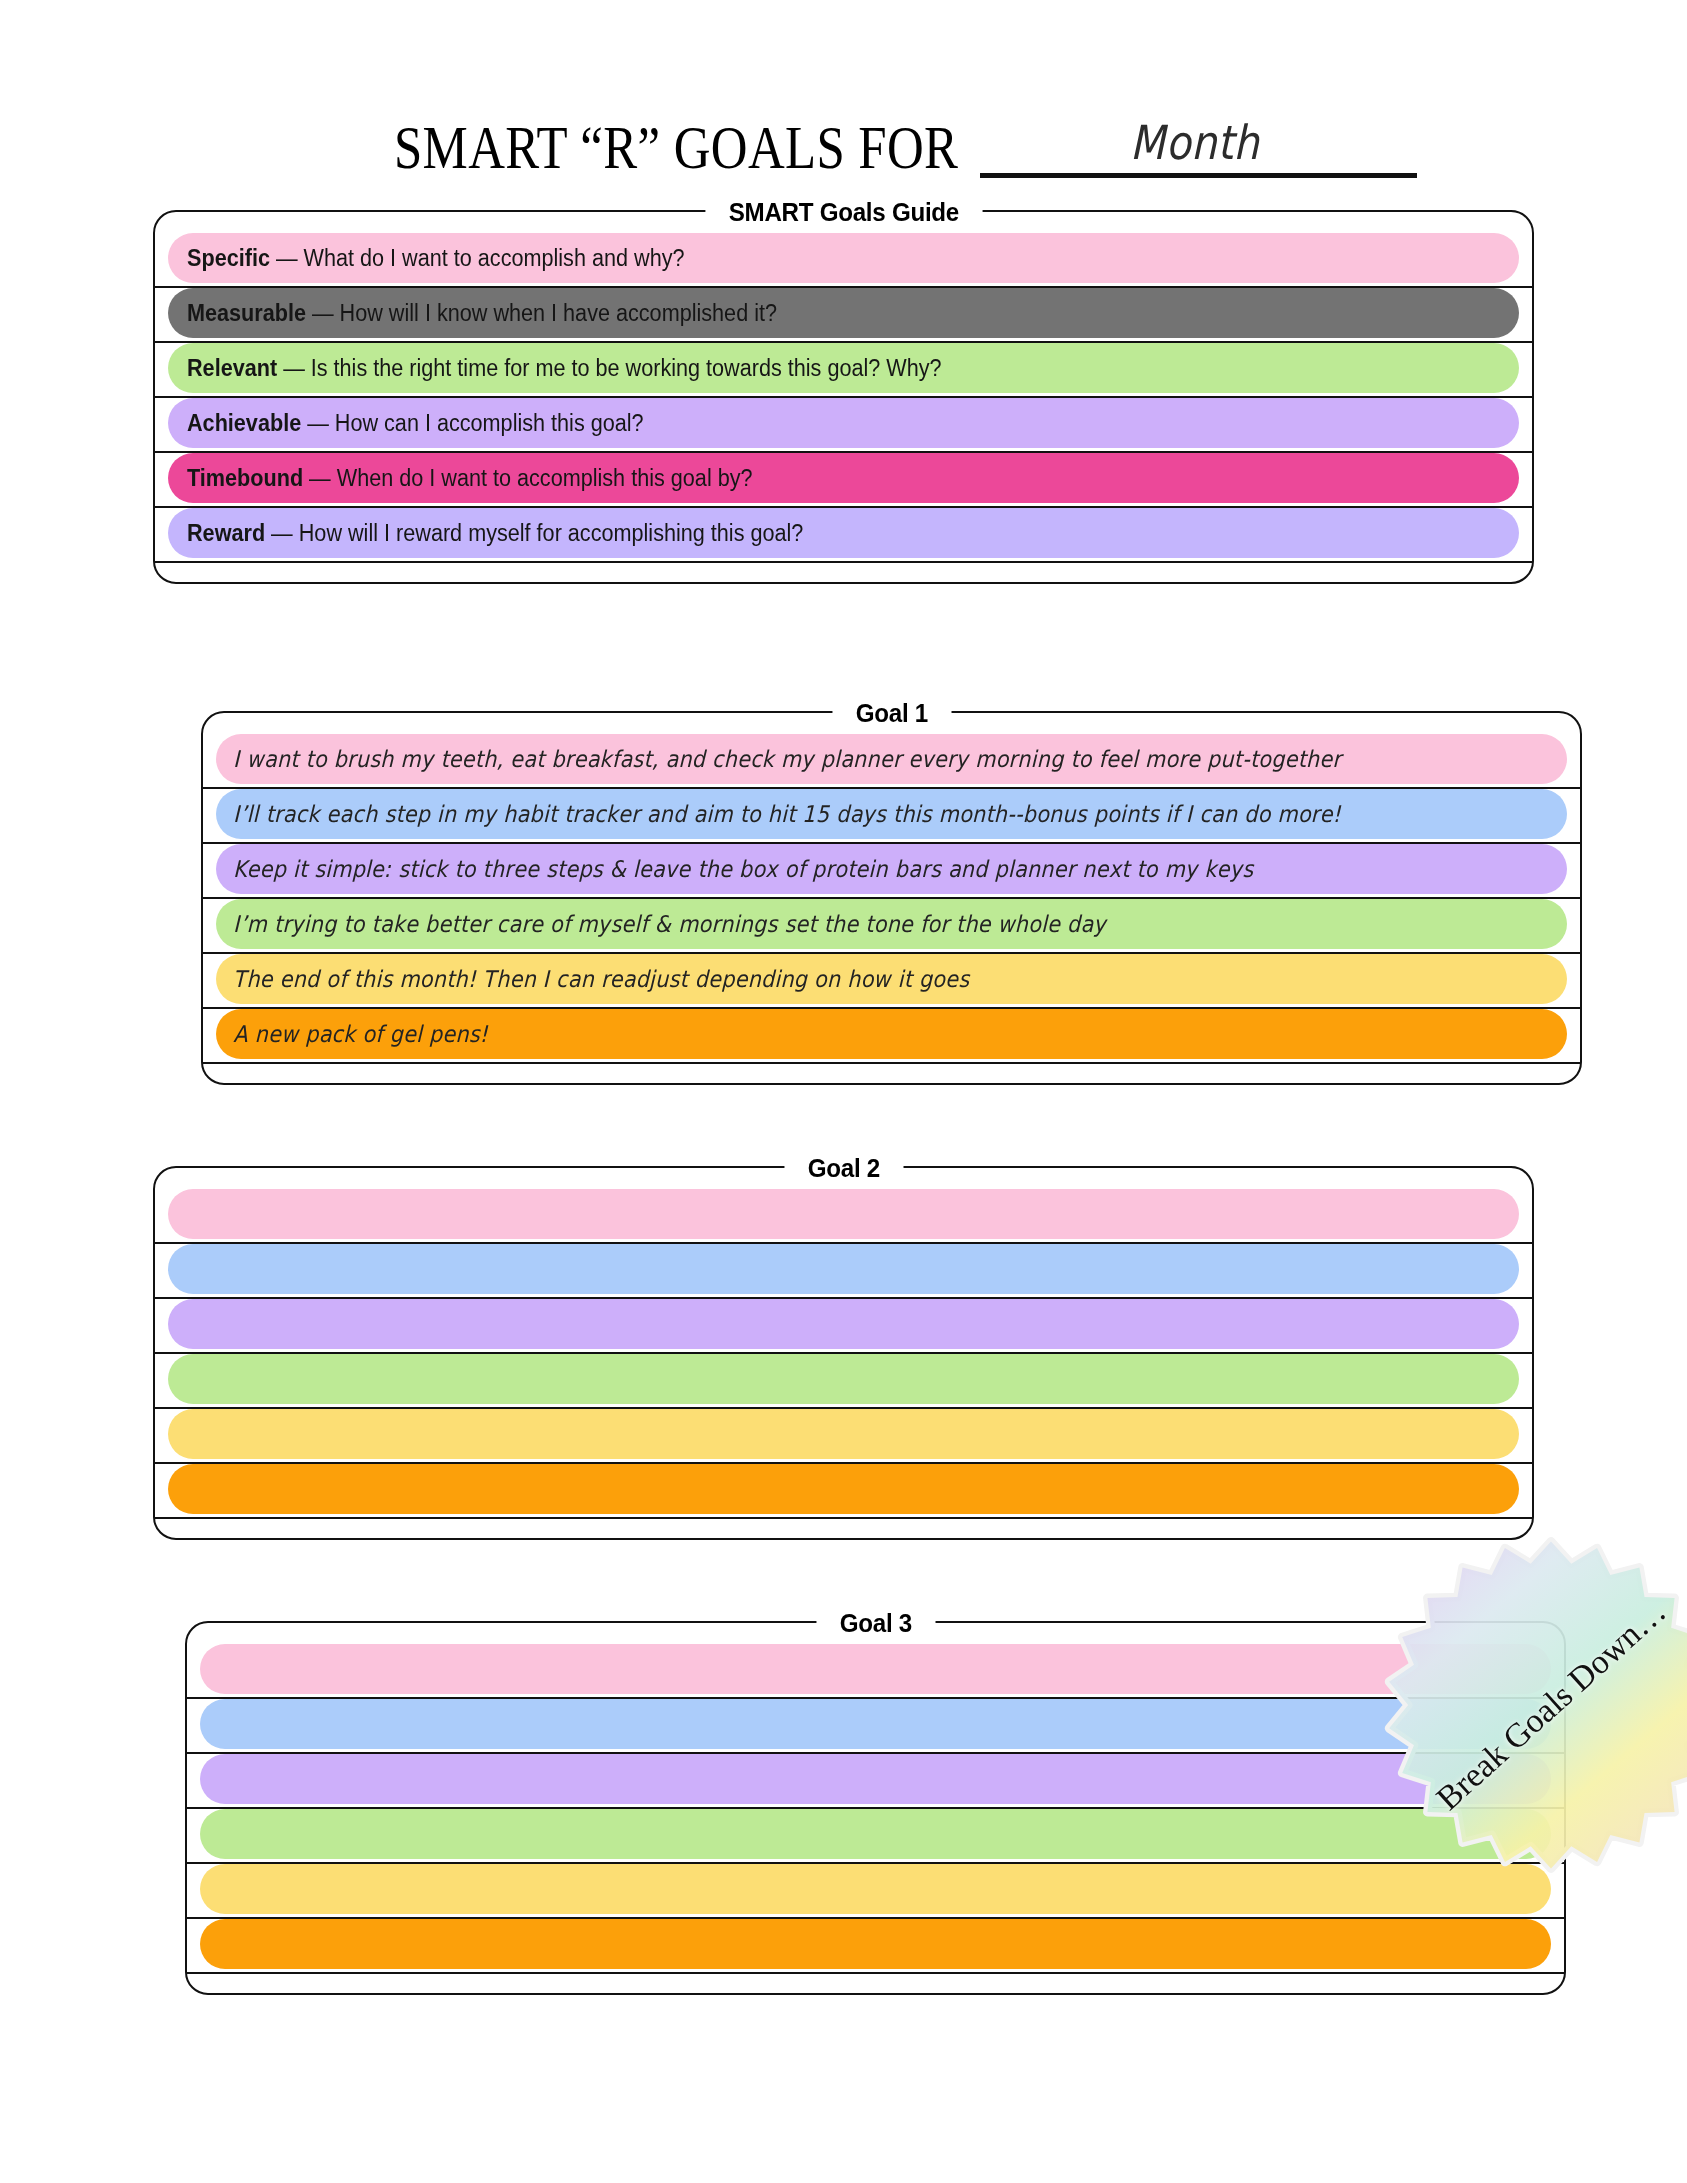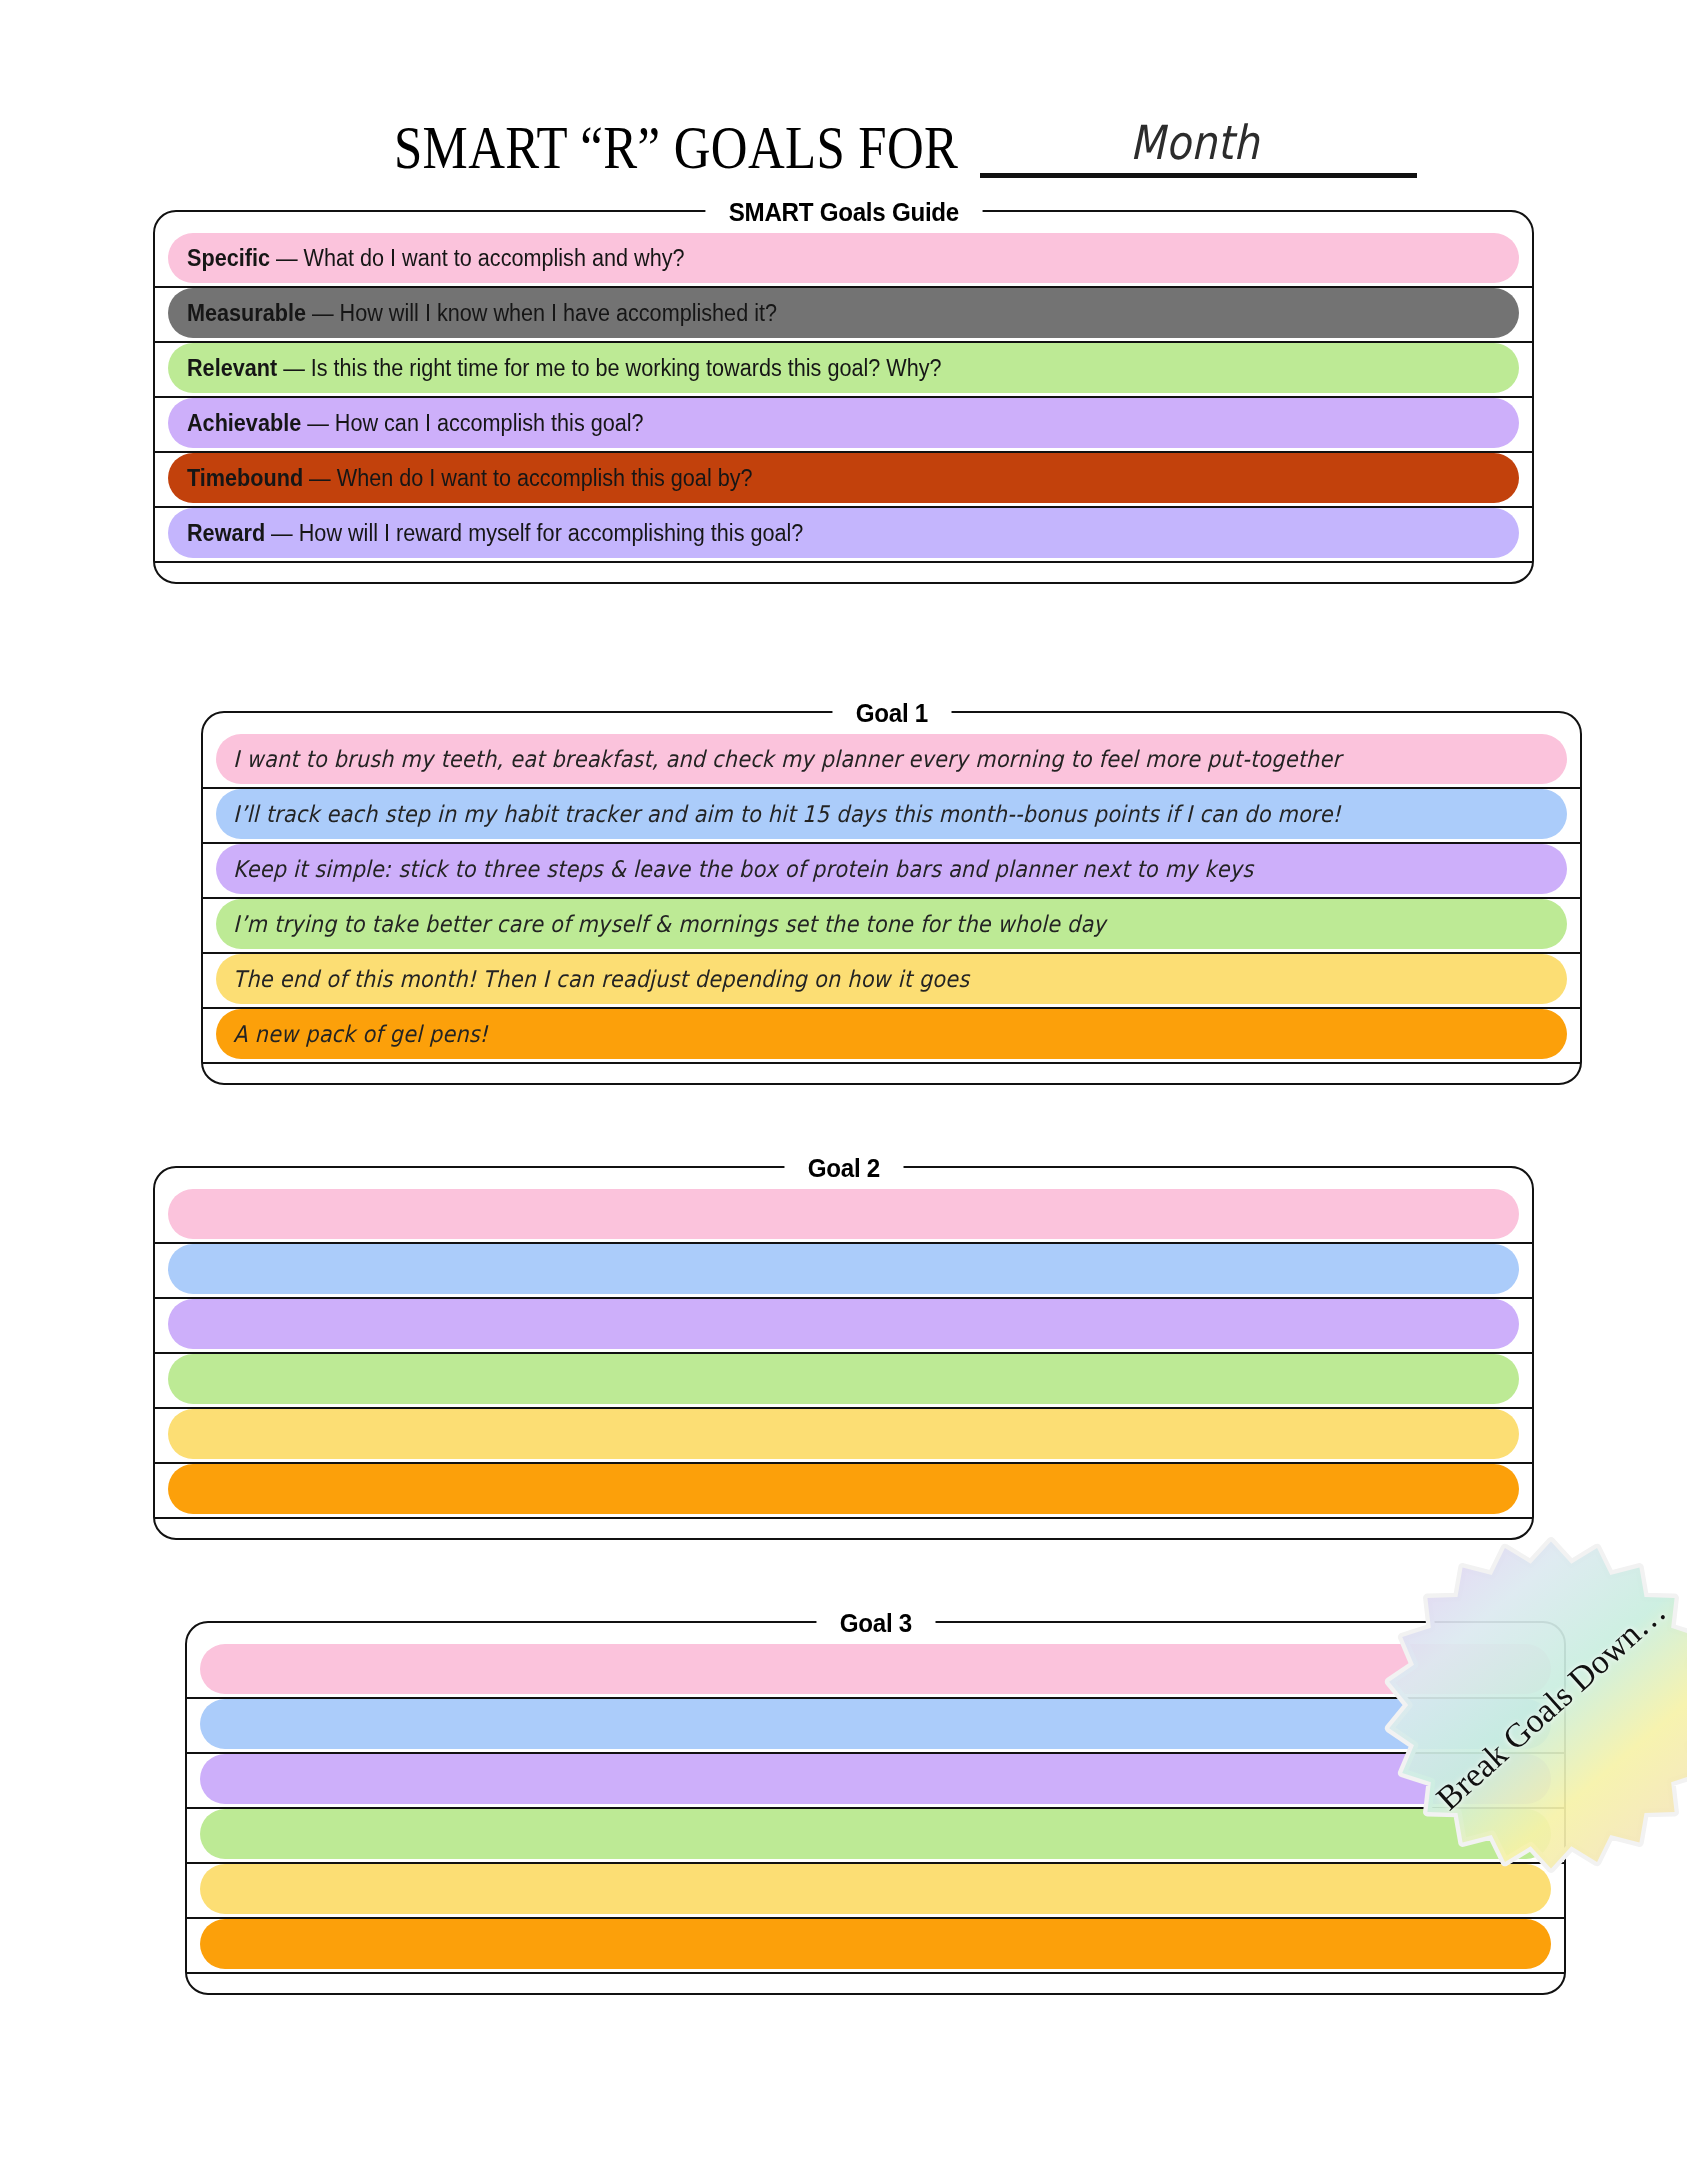--- a/index.html
+++ b/index.html
@@ -237,21 +237,21 @@
           <div class="pill" style="background: rgb(189, 234, 149);">
             <div class="guide-text"><b>Relevant</b> — Is this the right time for me to be working towards this goal? Why?</div>
           </div>
         </div>
         <div class="row">
           <div class="pill" style="background: rgb(205, 175, 250);">
             <div class="guide-text"><b>Achievable</b> — How can I accomplish this goal?</div>
           </div>
         </div>
         <div class="row">
-          <div class="pill" style="background: #c2410c;">
+          <div class="pill" style="background: #ec4899;">
             <div class="guide-text"><b>Timebound</b> — When do I want to accomplish this goal by?</div>
           </div>
         </div>
         <div class="row">
           <div class="pill" style="background: #c4b5fd;">
             <div class="guide-text"><b>Reward</b> — How will I reward myself for accomplishing this goal?</div>
           </div>
         </div>
       </div>
   </div>

